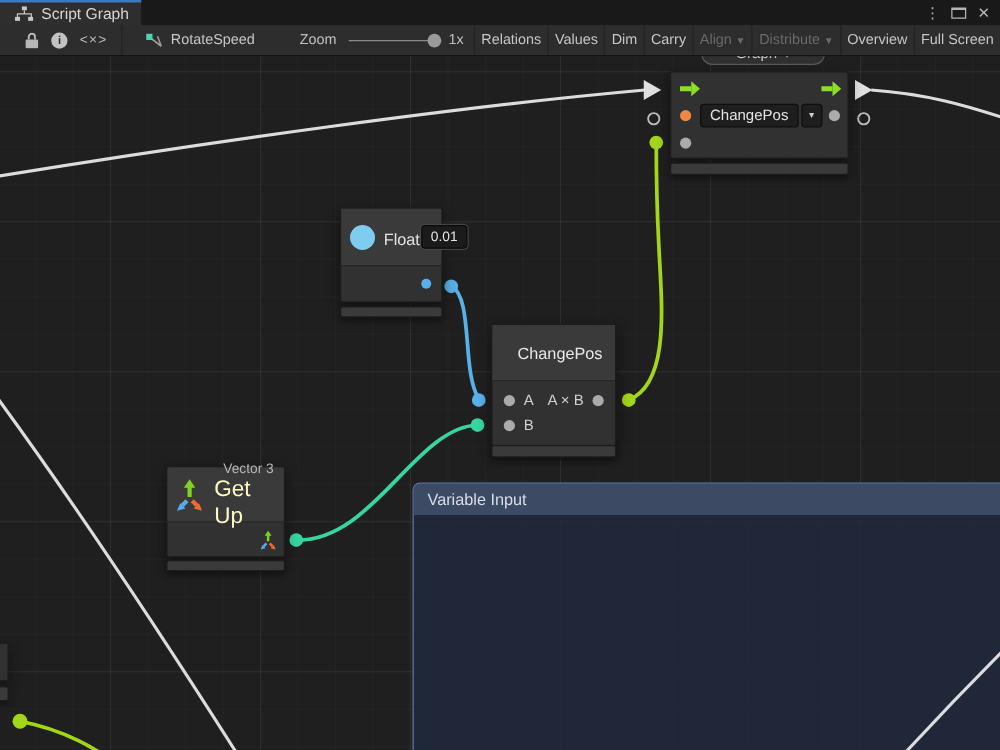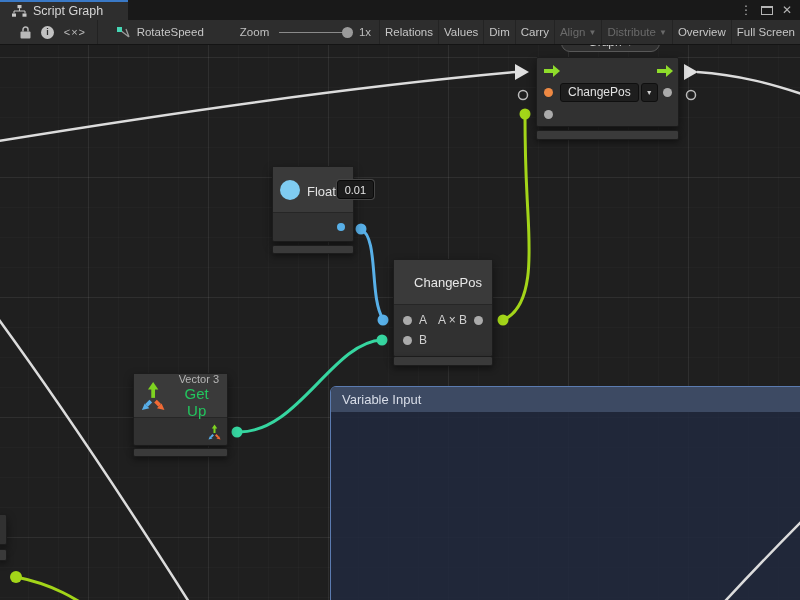--- a/index.html
+++ b/index.html
@@ -2,21 +2,21 @@
 <html><head>
 <meta charset="utf-8">
 <style>
   * { margin:0; padding:0; box-sizing:border-box; }
   html,body { width:800px; height:600px; overflow:hidden; background:#1f1f1f;
     font-family:"Liberation Sans", sans-serif; -webkit-font-smoothing:antialiased; }
   .window { position:relative; width:800px; height:600px; background:#1f1f1f; overflow:hidden; }
 
   
   .tabbar { position:absolute; left:0; top:0; width:800px; height:20px; background:#191919; display:flex; align-items:stretch; }
-  .tab { display:flex; align-items:center; gap:6px; width:128px; padding:0 8px 0 12px;
+  .tab { display:flex; align-items:center; gap:6px; width:113px; padding:0 8px 0 12px;
     background:#2e2e2e; border-top:2px solid #3a79c6; color:#d6d6d6; font-size:12.5px; }
   .tab .tab-label { white-space:nowrap; }
   .win-controls { margin-left:auto; display:flex; align-items:center; gap:9px; padding-right:8px; color:#b5b5b5; }
   .kebab { font-size:12px; line-height:1; letter-spacing:0; }
   .maxbox { width:12px; height:9px; border:1px solid #b5b5b5; border-top:2px solid #b5b5b5; }
   .closex { font-size:12px; line-height:1; }
 
   
   .toolbar { position:absolute; left:0; top:20px; width:800px; height:25px; background:#2d2d2d;
     border-bottom:1px solid #141414; display:flex; align-items:center; color:#c6c6c6; font-size:11.5px; overflow:hidden; }
@@ -48,21 +48,21 @@
     background-position:88px 12px, 88px 12px, 28px 12px, 28px 12px; }
 
   .wires { position:absolute; left:0; top:0; width:800px; height:555px; z-index:3; overflow:visible; }
 
   .group-panel { position:absolute; left:330px; top:341px; width:478px; height:222px; z-index:1;
     border:1px solid #5b7bb0; border-radius:6px 6px 0 0; background:rgba(33,41,61,0.88); }
   .group-header { height:25px; background:#3d4a63; border-radius:5px 5px 0 0; display:flex; align-items:center;
     padding-left:11px; color:#d8dde8; font-size:13px; }
 
   .node { position:absolute; z-index:5; background:#313131; border:1px solid #1c1c1c; border-radius:2px;
-    box-shadow:0 4px 10px rgba(0,0,0,0.45); color:#d8d8d8;text-align:center; }
+    box-shadow:0 4px 10px rgba(0,0,0,0.45); color:#d8d8d8; }
   .node-header { background:#3a3a3a; border-bottom:1px solid #262626; display:flex; align-items:center; }
   .node-footer { position:absolute; z-index:5; background:#3a3a3a; border:1px solid #1c1c1c; border-radius:2px;
     box-shadow:0 3px 6px rgba(0,0,0,0.4); }
   .dot { width:9px; height:9px; border-radius:50%; flex:none; }
   .gray  { background:#ababab; }
   .orange{ background:#ee8943; }
   .bluedot { background:#58b0e8; }
 
   
   .event-node { left:536px; top:12px; width:143px; height:70px; }
@@ -96,21 +96,21 @@
   .mult-title { font-size:13px; color:#e8e8e8; }
   .mult-body { padding:5px 0 6px; }
   .mult-row { display:flex; align-items:center; height:20px; padding:0 9px; font-size:12px; color:#d0d0d0; gap:7px; }
   .out-label { margin-left:auto; }
 
   
   .vec-node { left:133px; top:328px; width:95px; }
   .vec-header { height:44px; padding:0 8px 0 6px; gap:8px; }
   .vec-col { display:flex; flex-direction:column; align-items:flex-end; margin-left:auto; gap:0px; }
   .vec-type { font-size:11px; color:#b5b5b5; }
-  .vec-title { font-size:15px; color:#22c55e; }
+  .vec-title { font-size:18px; color:#fef9c3; }
   .vec-body { height:27px; display:flex; align-items:center; justify-content:flex-end; padding-right:5px; }
 
   .sliver-node { left:-3px; top:469px; width:10px; height:31px; }
 </style>
 </head>
 <body>
 
 <div class="window">
 
   <div class="tabbar">

